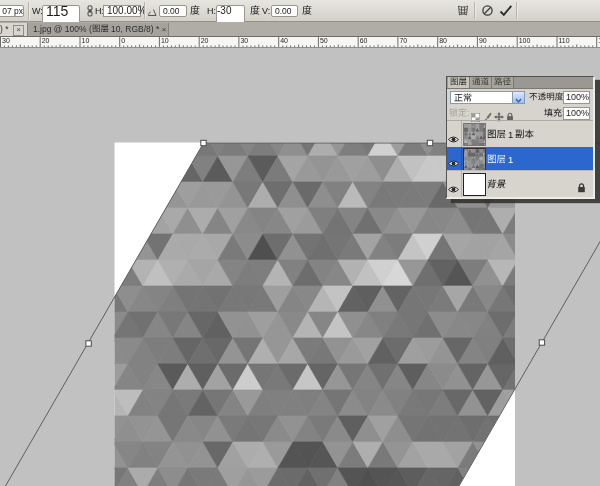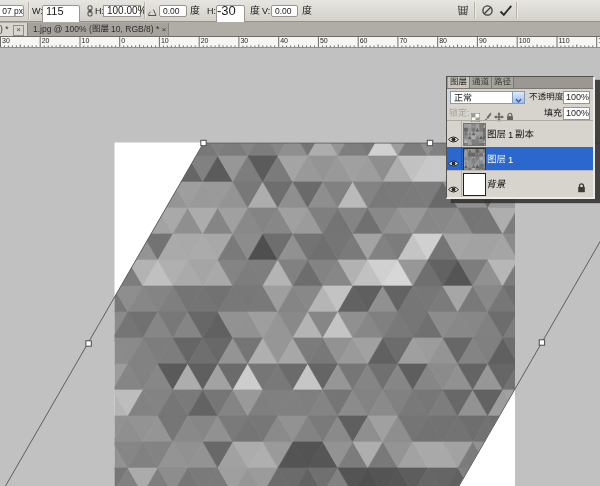--- a/index.html
+++ b/index.html
@@ -711,21 +711,21 @@
     <text x="558.5" y="6.5" font-size="7" fill="#222" font-family="Liberation Sans, sans-serif">110</text>
     <text x="598.2" y="6.5" font-size="7" fill="#222" font-family="Liberation Sans, sans-serif">120</text>
     <line x1="0" y1="11.5" x2="600" y2="11.5" stroke="#8e8e8e" stroke-width="1"></line>
   </svg>
 <div style="position:absolute;left:0;top:0;width:600px;height:21px;background:linear-gradient(#e7e5e0,#d4d1ca);border-bottom:1px solid #94908a">
     <div style="position:absolute;left:-42px;top:5px;width:66px;height:12px;background:#fff;border:1px solid #9a968e;border-radius:2px;box-sizing:border-box;font-size:8.5px;line-height:10px;color:#1b1b1b;padding-left:3px">
       <span style="float:right">07 px</span>
     </div>
     <div style="position:absolute;left:28px;top:2px;width:1px;height:17px;background:#b7b3ac;border-right:1px solid #ece9e4"></div>
     <div style="position:absolute;left:32px;top:7px;font-size:9px;color:#1b1b1b;line-height:9px">W:</div>
-    <div style="position:absolute;left:42px;top:5px;width:38px;height:25px;background:#fff;border:1px solid #9a968e;border-radius:2px;box-sizing:border-box;font-size:11px;line-height:10px;color:#1b1b1b;padding-left:3px">115</div>
+    <div style="position:absolute;left:42px;top:5px;width:38px;height:25px;background:#fff;border:1px solid #9a968e;border-radius:2px;box-sizing:border-box;font-size:14px;line-height:10px;color:#1b1b1b;padding-left:3px">115</div>
     <svg width="8" height="12" viewBox="0 0 8 12" style="position:absolute;left:86px;top:5px">
       <g fill="none" stroke="#525252" stroke-width="1.1">
         <rect x="2" y="0.8" width="4" height="4.6" rx="1.6"></rect>
         <rect x="2" y="6.4" width="4" height="4.6" rx="1.6"></rect>
       </g>
       <line x1="4" y1="4" x2="4" y2="8" stroke="#4a4a4a" stroke-width="1.2"></line>
     </svg>
     <div style="position:absolute;left:95px;top:7px;font-size:9px;color:#1b1b1b;line-height:9px">H:</div>
     <div style="position:absolute;left:103px;top:5px;width:38px;height:12px;background:#fff;border:1px solid #9a968e;border-radius:0;box-sizing:border-box;font-size:10px;line-height:10px;color:#1b1b1b;padding-left:3px">100.00%</div>
     <div style="position:absolute;left:144px;top:2px;width:1px;height:17px;background:#b7b3ac;border-right:1px solid #ece9e4"></div>
@@ -733,21 +733,21 @@
       <path d="M0.5 7.5 L8 7.5 L5.5 1.5" fill="none" stroke="#555" stroke-width="1"></path>
       <path d="M0.5 7.5 A5.5 5.5 0 0 1 2.4 3.6" fill="none" stroke="#555" stroke-width="0.9"></path>
     </svg>
     <div style="position:absolute;left:159px;top:5px;width:28px;height:12px;background:#fff;border:1px solid #9a968e;border-radius:2px;box-sizing:border-box;font-size:8.5px;line-height:10px;color:#1b1b1b;padding-left:3px">0.00</div>
     <div style="position:absolute;left:190px;top:5px"><svg style="display:inline-block;vertical-align:top;" width="10.0" height="11.5" viewBox="0 0 10.0 11.5">
         <g fill="#1b1b1b">
           <path d="M386 644V557H225V495H386V329H775V495H937V557H775V644H701V557H458V644ZM701 495V389H458V495ZM757 203C713 151 651 110 579 78C508 111 450 153 408 203ZM239 265V203H369L335 189C376 133 431 86 497 47C403 17 298 -1 192 -10C203 -27 217 -56 222 -74C347 -60 469 -35 576 7C675 -37 792 -65 918 -80C927 -61 946 -31 962 -15C852 -5 749 15 660 46C748 93 821 157 867 243L820 268L807 265ZM473 827C487 801 502 769 513 741H126V468C126 319 119 105 37 -46C56 -52 89 -68 104 -80C188 78 201 309 201 469V670H948V741H598C586 773 566 813 548 845Z" transform="translate(0.0,8.8) scale(0.010000,-0.010000)"></path>
         </g>
       </svg></div>
     <div style="position:absolute;left:207px;top:7px;font-size:9px;color:#1b1b1b;line-height:9px">H:</div>
-    <div style="position:absolute;left:216px;top:5px;width:29px;height:28px;background:#fff;border:1px solid #9a968e;border-radius:2px;box-sizing:border-box;font-size:13px;line-height:10px;color:#1b1b1b;padding-left:0">-30</div>
+    <div style="position:absolute;left:216px;top:5px;width:29px;height:28px;background:#fff;border:1px solid #9a968e;border-radius:2px;box-sizing:border-box;font-size:10px;line-height:10px;color:#1b1b1b;padding-left:0">-30</div>
     <div style="position:absolute;left:250px;top:5px"><svg style="display:inline-block;vertical-align:top;" width="10.0" height="11.5" viewBox="0 0 10.0 11.5">
         <g fill="#1b1b1b">
           <path d="M386 644V557H225V495H386V329H775V495H937V557H775V644H701V557H458V644ZM701 495V389H458V495ZM757 203C713 151 651 110 579 78C508 111 450 153 408 203ZM239 265V203H369L335 189C376 133 431 86 497 47C403 17 298 -1 192 -10C203 -27 217 -56 222 -74C347 -60 469 -35 576 7C675 -37 792 -65 918 -80C927 -61 946 -31 962 -15C852 -5 749 15 660 46C748 93 821 157 867 243L820 268L807 265ZM473 827C487 801 502 769 513 741H126V468C126 319 119 105 37 -46C56 -52 89 -68 104 -80C188 78 201 309 201 469V670H948V741H598C586 773 566 813 548 845Z" transform="translate(0.0,8.8) scale(0.010000,-0.010000)"></path>
         </g>
       </svg></div>
     <div style="position:absolute;left:262px;top:7px;font-size:9px;color:#1b1b1b;line-height:9px">V:</div>
     <div style="position:absolute;left:271px;top:5px;width:27px;height:12px;background:#fff;border:1px solid #9a968e;border-radius:2px;box-sizing:border-box;font-size:8.5px;line-height:10px;color:#1b1b1b;padding-left:3px">0.00</div>
     <div style="position:absolute;left:302px;top:5px"><svg style="display:inline-block;vertical-align:top;" width="10.0" height="11.5" viewBox="0 0 10.0 11.5">
         <g fill="#1b1b1b">
           <path d="M386 644V557H225V495H386V329H775V495H937V557H775V644H701V557H458V644ZM701 495V389H458V495ZM757 203C713 151 651 110 579 78C508 111 450 153 408 203ZM239 265V203H369L335 189C376 133 431 86 497 47C403 17 298 -1 192 -10C203 -27 217 -56 222 -74C347 -60 469 -35 576 7C675 -37 792 -65 918 -80C927 -61 946 -31 962 -15C852 -5 749 15 660 46C748 93 821 157 867 243L820 268L807 265ZM473 827C487 801 502 769 513 741H126V468C126 319 119 105 37 -46C56 -52 89 -68 104 -80C188 78 201 309 201 469V670H948V741H598C586 773 566 813 548 845Z" transform="translate(0.0,8.8) scale(0.010000,-0.010000)"></path>

